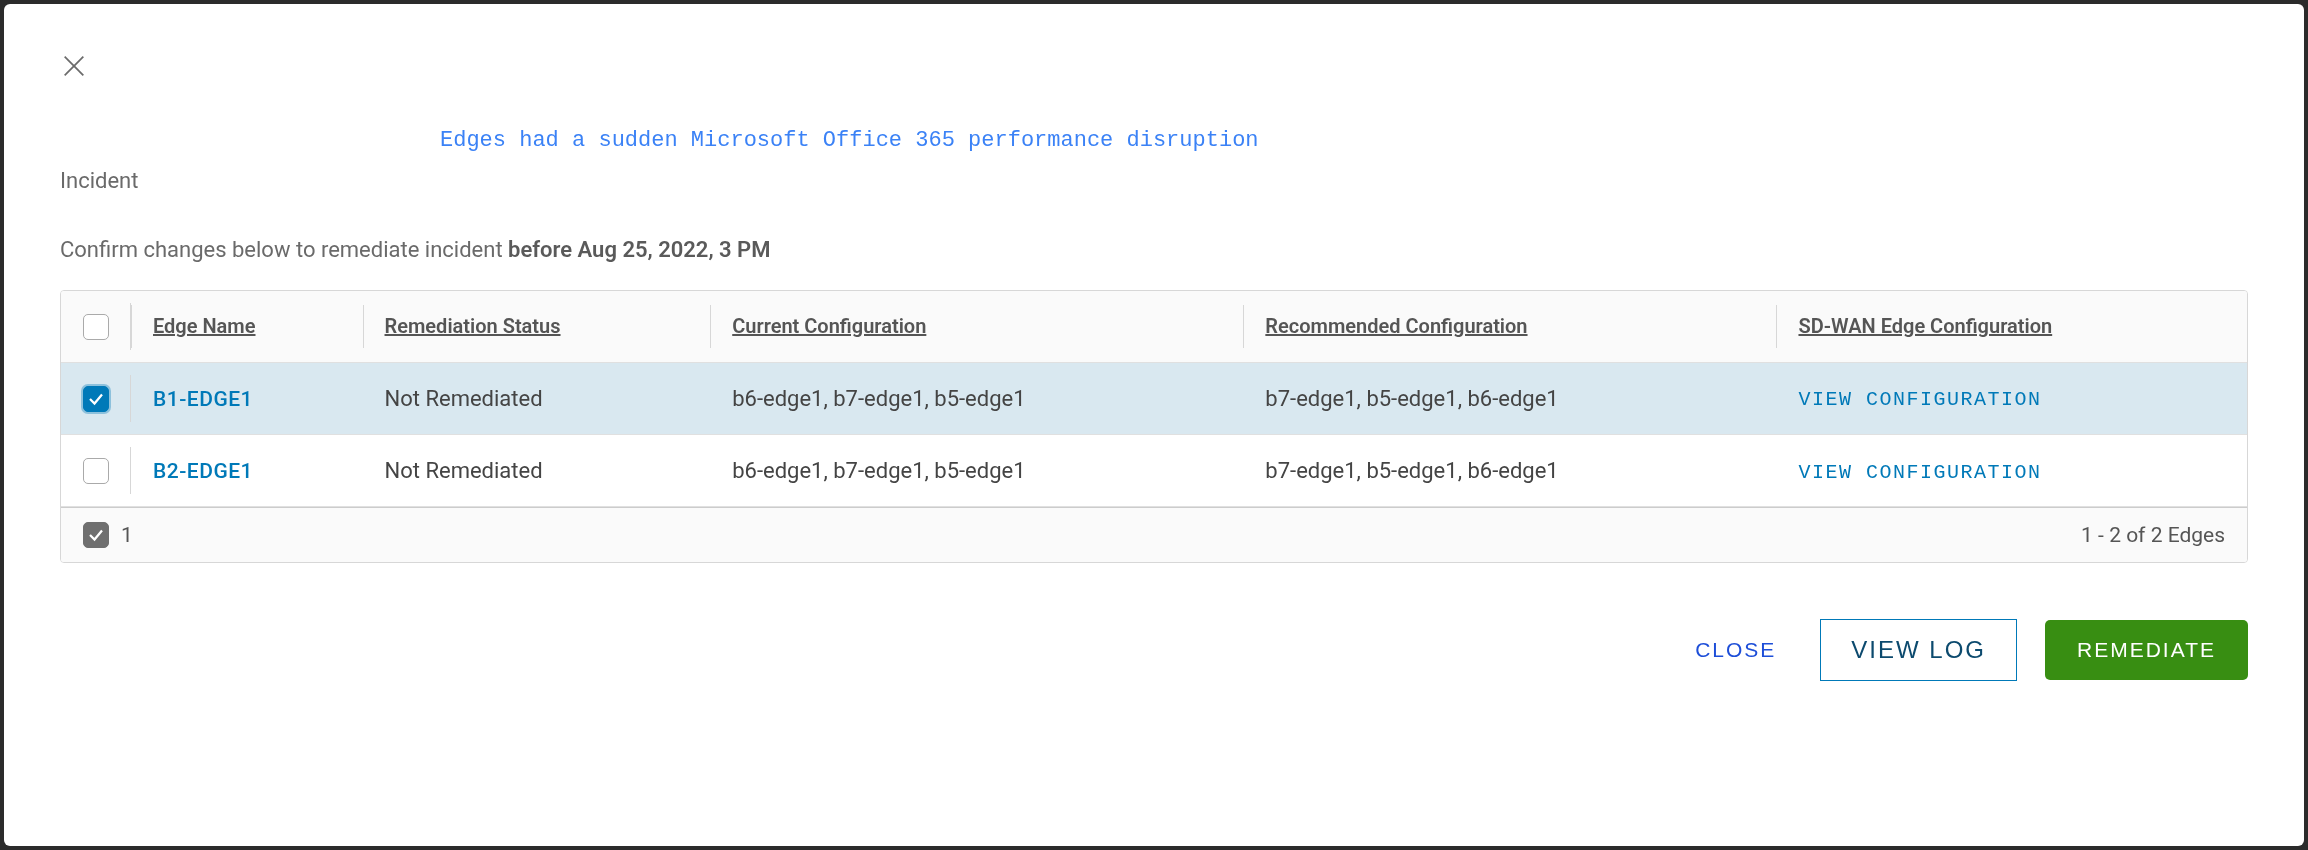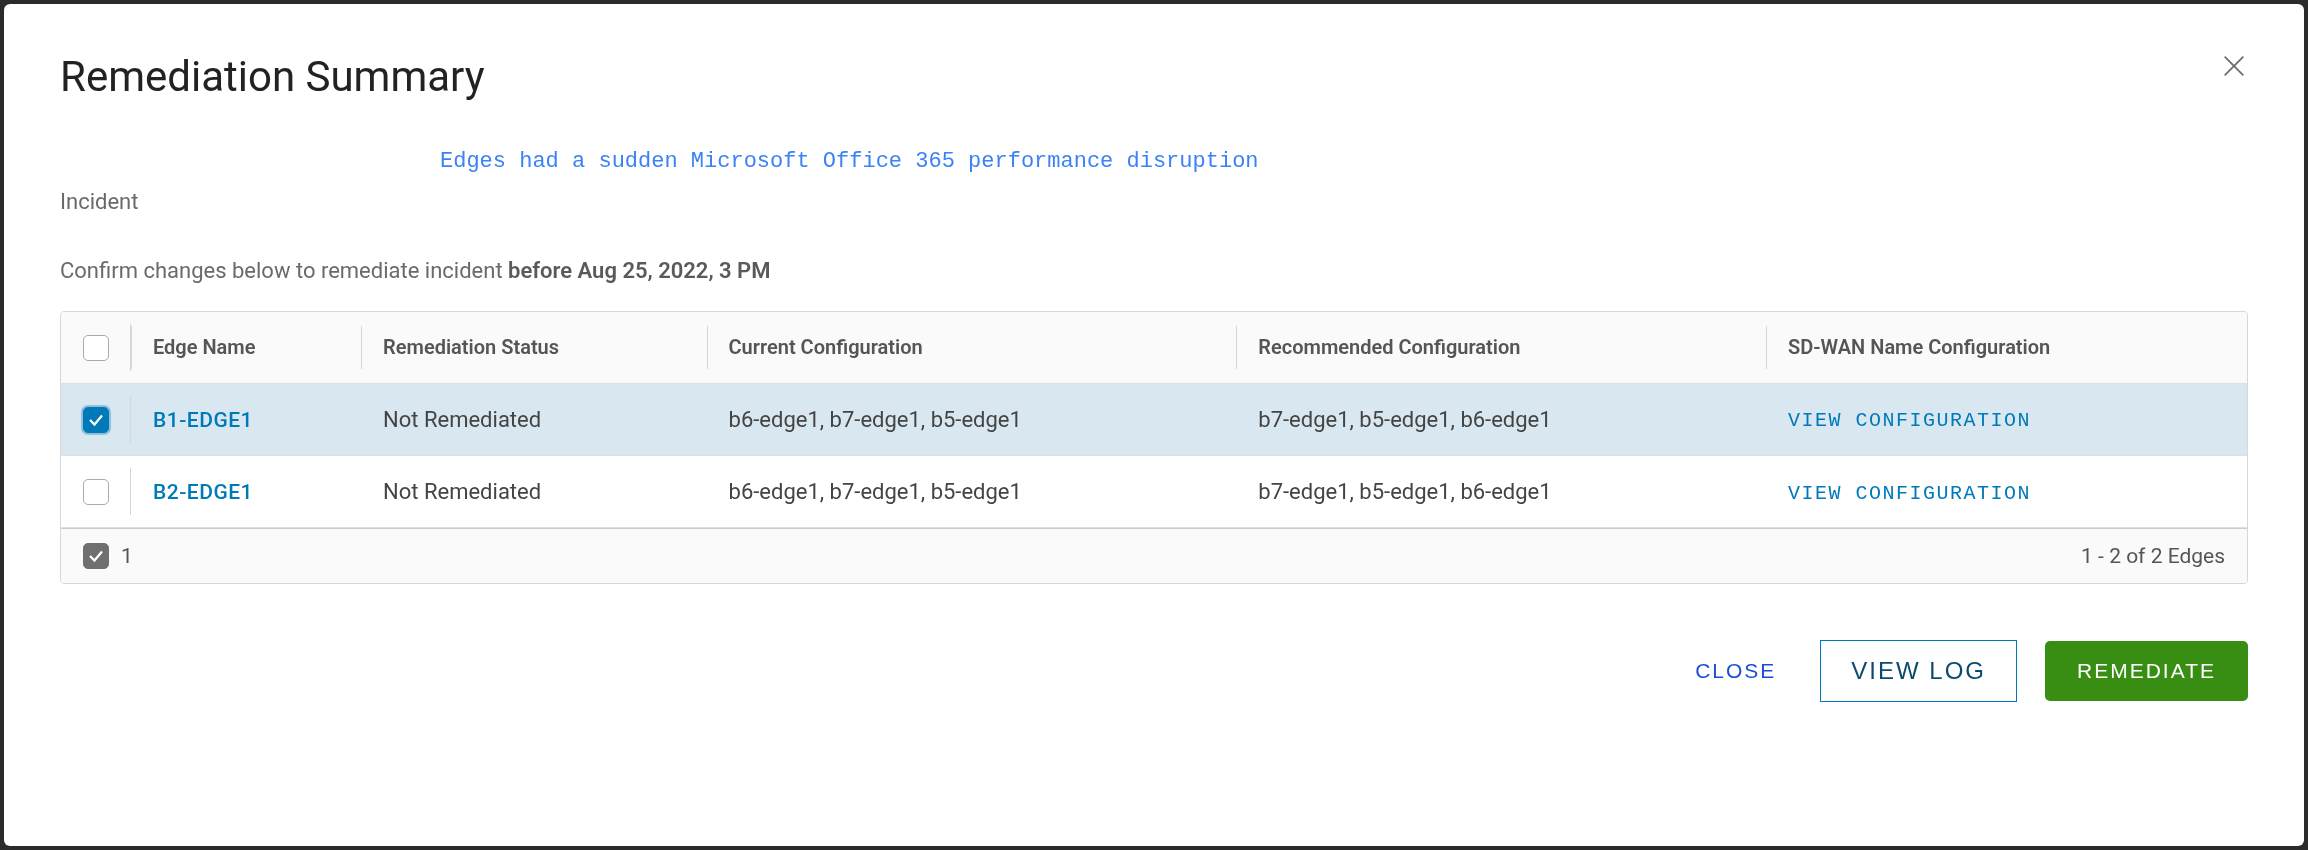--- a/index.html
+++ b/index.html
@@ -74,20 +74,21 @@
       background: #fafafa;
       font-size: 20px;
       font-weight: 600;
       color: #555;
       text-align: left;
       padding: 22px 22px;
       border-bottom: 1px solid #e0e0e0;
     }
     thead th.sep {
       position: relative;
+      text-decoration: underline;
     }
     thead th.sep::before {
       content: '';
       position: absolute;
       left: 0;
       top: 14px;
       bottom: 14px;
       width: 1px;
       background: #d7d7d7;
     }
@@ -223,21 +224,20 @@
       border-radius: 5px;
       padding: 18px 32px;
       text-transform: uppercase;
     }
   </style>
 </head>
 <body>
 
 <div class="dialog">
   <div class="dialog-header">
-    <h1 class="dialog-title">Remediation Summary</h1>
     <svg class="close-icon" viewBox="0 0 24 24" fill="none" stroke-width="1.5">
       <line x1="4" y1="4" x2="20" y2="20"></line>
       <line x1="20" y1="4" x2="4" y2="20"></line>
     </svg>
   </div>
 
   <div class="info-row">
     <div class="info-label">Incident</div>
     <div class="info-value">Edges had a sudden Microsoft Office 365 performance disruption</div>
   </div>
@@ -251,21 +251,21 @@
     <table>
       <thead>
         <tr>
           <th class="checkbox-cell">
             <span class="checkbox"></span>
           </th>
           <th class="sep">Edge Name</th>
           <th class="sep">Remediation Status</th>
           <th class="sep">Current Configuration</th>
           <th class="sep">Recommended Configuration</th>
-          <th class="sep">SD-WAN Name Configuration</th>
+          <th class="sep">SD-WAN Edge Configuration</th>
         </tr>
       </thead>
       <tbody>
         <tr class="selected">
           <td class="checkbox-cell">
             <span class="checkbox checked">
               <svg viewBox="0 0 24 24">
                   <polyline points="4,12 10,18 20,6"></polyline>
                 </svg>
             </span>

